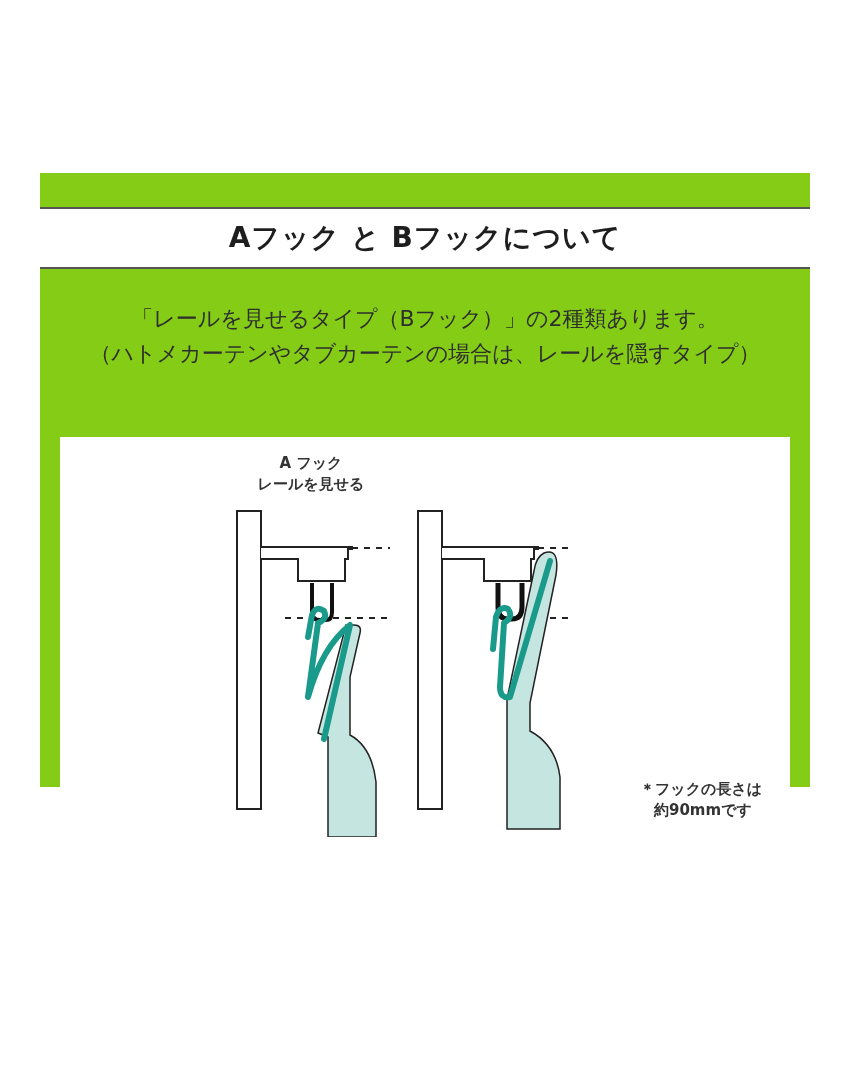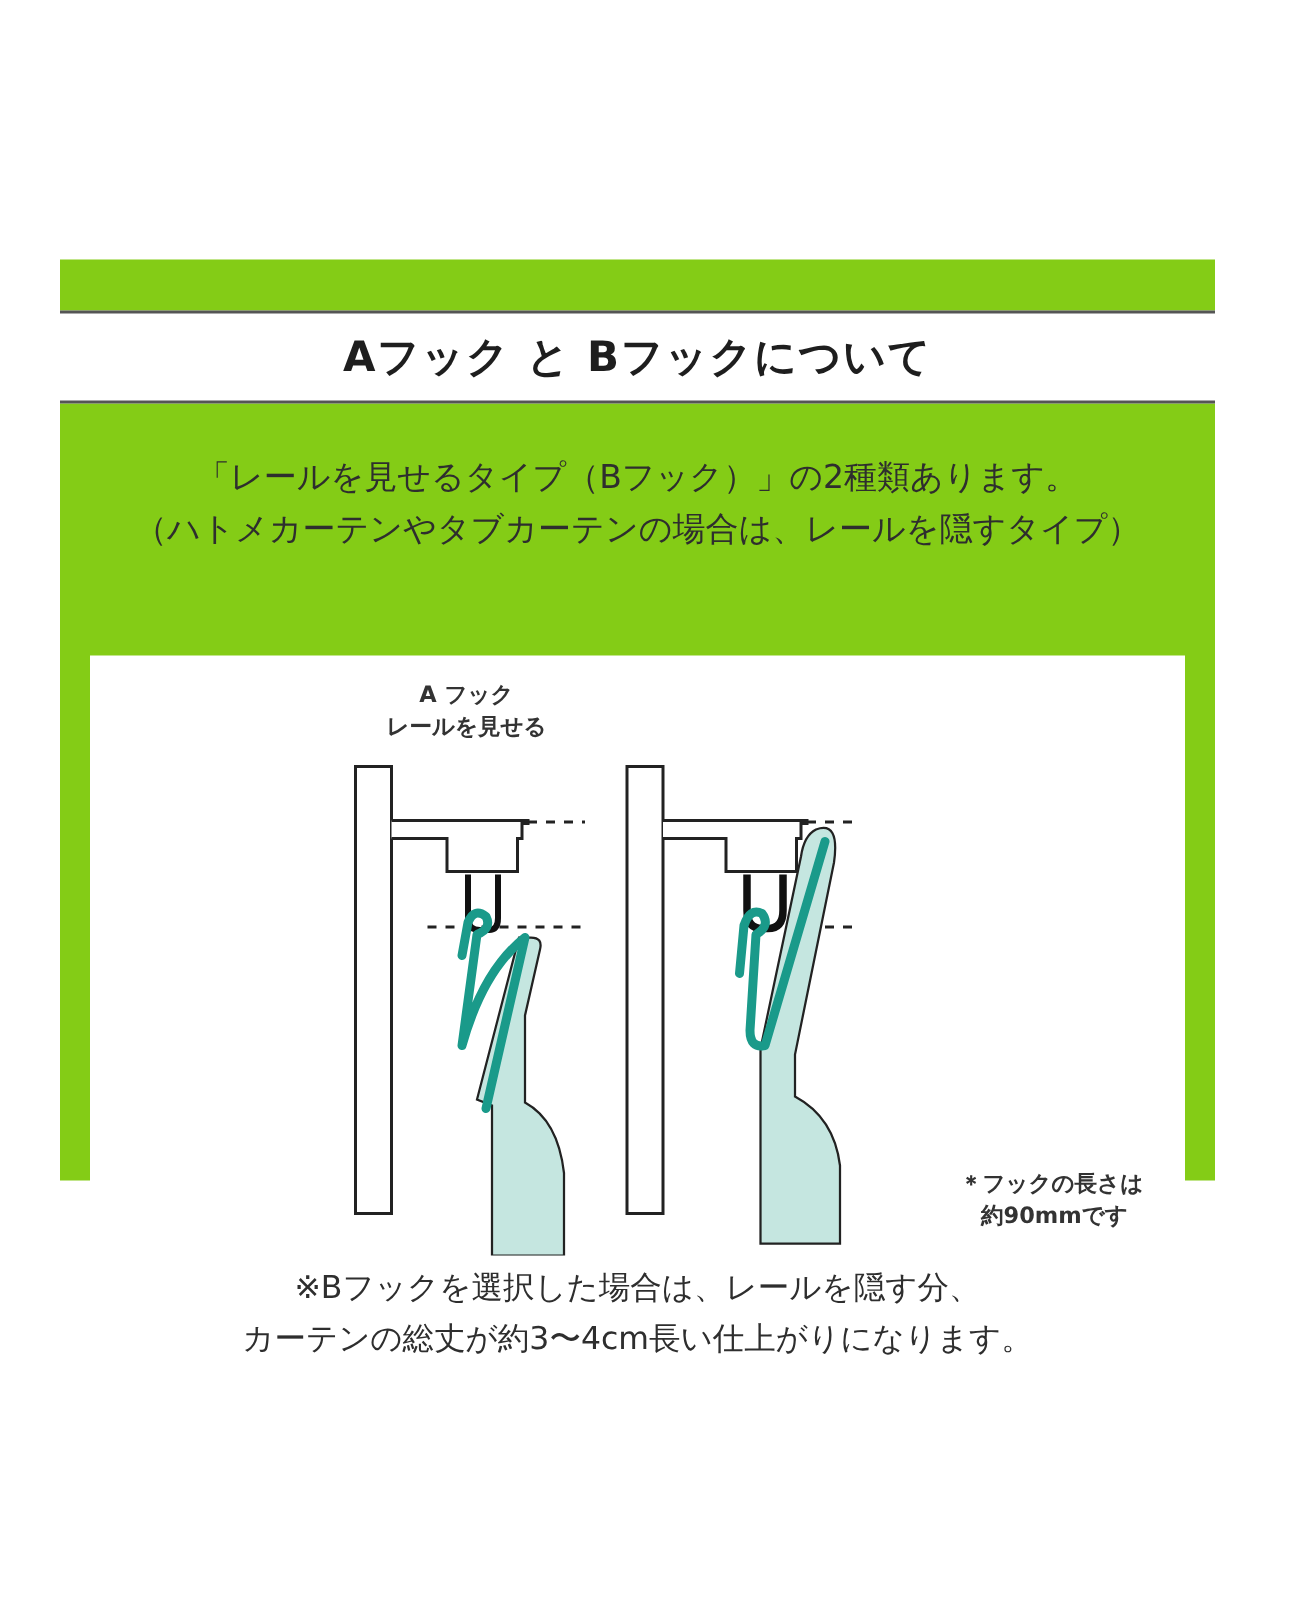--- a/index.html
+++ b/index.html
@@ -95,18 +95,14 @@
 
         <path d="M433 212 L436 180 Q440 168 448 172 Q454 180 444 186 L440 250 Q440 262 450 260 L490 124" fill="none" stroke="#1a9a8a" stroke-width="6" stroke-linecap="round" stroke-linejoin="round"></path>
       </g>
     </svg>
 
     <div class="note">
       <div>＊フックの長さは</div>
       <div>約90mmです</div>
     </div>
 
-    <div class="footer">
-      <div>※Bフックを選択した場合は、レールを隠す分、</div>
-      <div>カーテンの総丈が約3〜4cm長い仕上がりになります。</div>
-    </div>
   </div>
 </div>
 
 </body></html>

